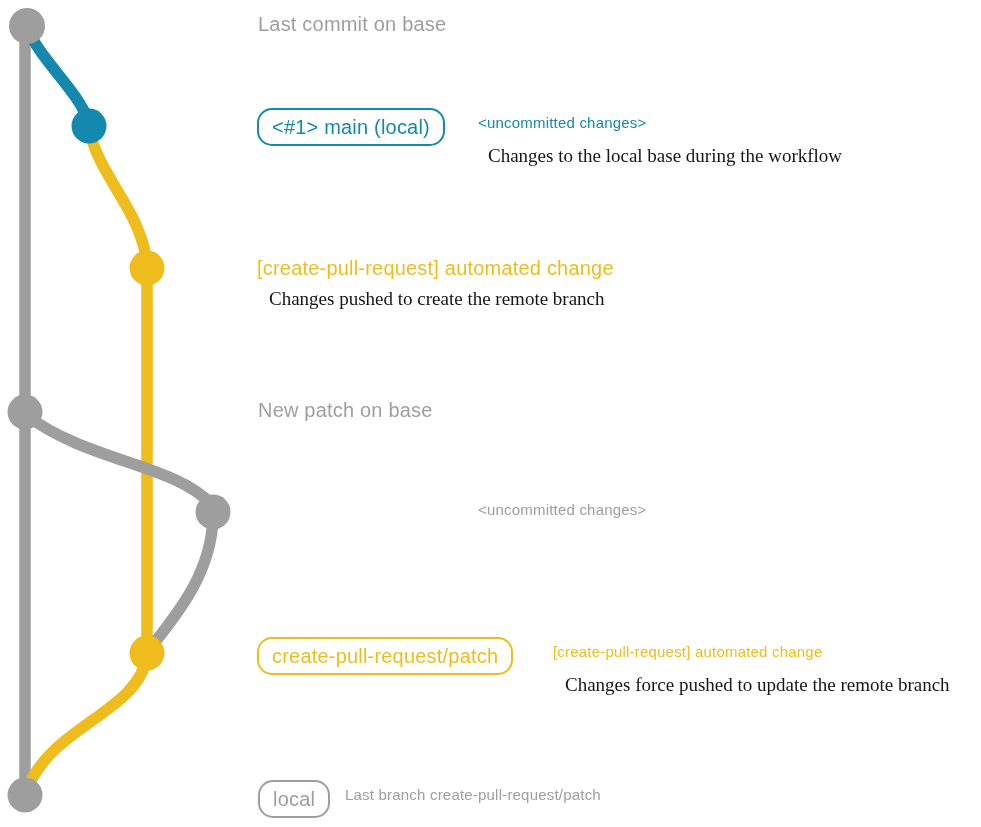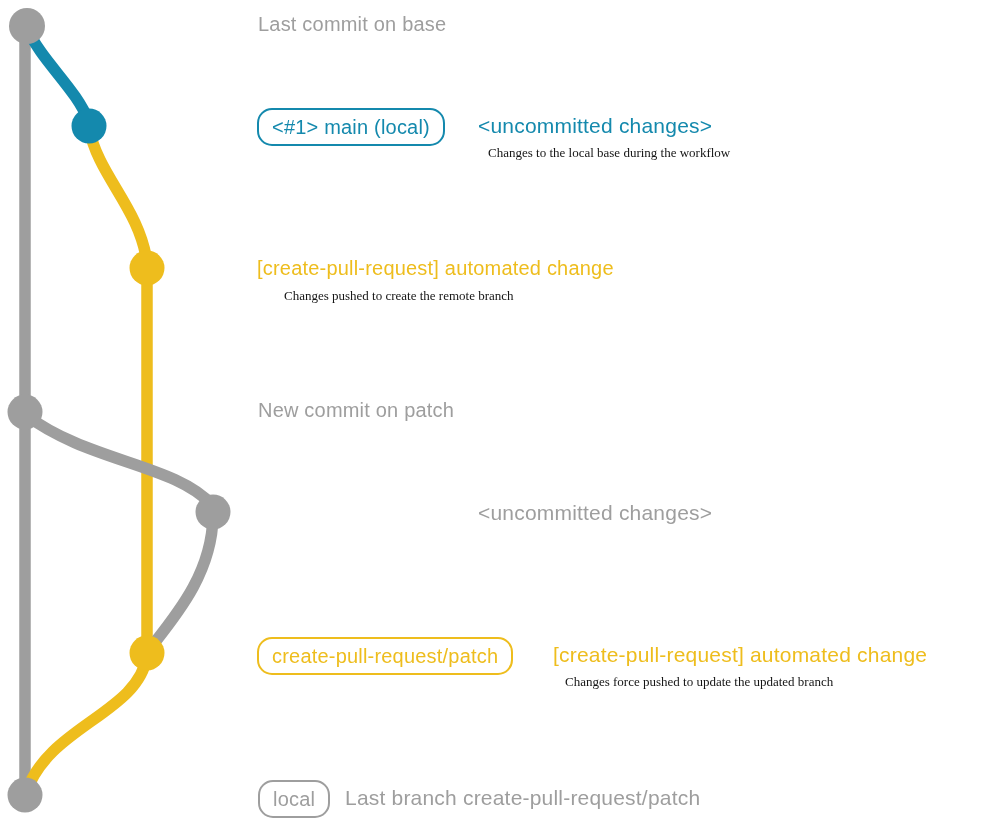--- a/index.html
+++ b/index.html
@@ -22,23 +22,23 @@
   .graph{position:absolute;left:0;top:0;}
   .graph path{fill:none;stroke-width:11.5px;}
   .s-gray{stroke:var(--gray);}
   .s-teal{stroke:var(--teal);}
   .s-yellow{stroke:var(--yellow);}
   .d-gray{fill:var(--gray);}
   .d-teal{fill:var(--teal);}
   .d-yellow{fill:var(--yellow);}
   .txt{position:absolute;white-space:nowrap;}
   .sans{font-family:"Liberation Sans",sans-serif;}
-  .serif{font-family:"Liberation Serif",serif;font-size:13px;color:var(--ink);}
+  .serif{font-family:"Liberation Serif",serif;font-size:19px;color:var(--ink);}
   .fs20{font-size:20px;letter-spacing:0.2px;}
-  .fs21{font-size:21px;letter-spacing:0.2px;}
+  .fs21{font-size:15px;letter-spacing:0.2px;}
   .c-gray{color:var(--gray);}
   .c-teal{color:var(--teal);}
   .c-yellow{color:var(--yellow);}
   .badge{
     position:absolute;
     display:inline-block;
     font-size:20px;
     letter-spacing:0.2px;
     line-height:24px;
     padding:5px 13px;
@@ -76,26 +76,26 @@
     <circle class="d-gray" cx="25" cy="795" r="17.5"></circle>
   </svg>
 
   <div class="txt sans c-gray fs20" style="left:258px;top:13px">Last commit on base</div>
 
   <div class="badge teal" style="left:257px;top:108px">&lt;#1&gt; main (local)</div>
   <div class="txt sans c-teal fs21" style="left:478px;top:114px">&lt;uncommitted changes&gt;</div>
   <div class="txt serif" style="left:488px;top:145px">Changes to the local base during the workflow</div>
 
   <div class="txt sans c-yellow fs20" style="left:257px;top:257px">[create-pull-request] automated change</div>
-  <div class="txt serif" style="left:284px;top:288px">Changes pushed to create the remote branch</div>
+  <div class="txt serif" style="left:269px;top:288px">Changes pushed to create the remote branch</div>
 
-  <div class="txt sans c-gray fs20" style="left:258px;top:399px">New commit on patch</div>
+  <div class="txt sans c-gray fs20" style="left:258px;top:399px">New patch on base</div>
 
   <div class="txt sans c-gray fs21" style="left:478px;top:501px">&lt;uncommitted changes&gt;</div>
 
   <div class="badge yellow" style="left:257px;top:637px">create-pull-request/patch</div>
   <div class="txt sans c-yellow fs21" style="left:553px;top:643px">[create-pull-request] automated change</div>
-  <div class="txt serif" style="left:565px;top:674px">Changes force pushed to update the updated branch</div>
+  <div class="txt serif" style="left:565px;top:674px">Changes force pushed to update the remote branch</div>
 
   <div class="badge gray" style="left:258px;top:780px">local</div>
   <div class="txt sans c-gray fs21" style="left:345px;top:786px">Last branch create-pull-request/patch</div>
 
 </div>
 
 </body></html>

